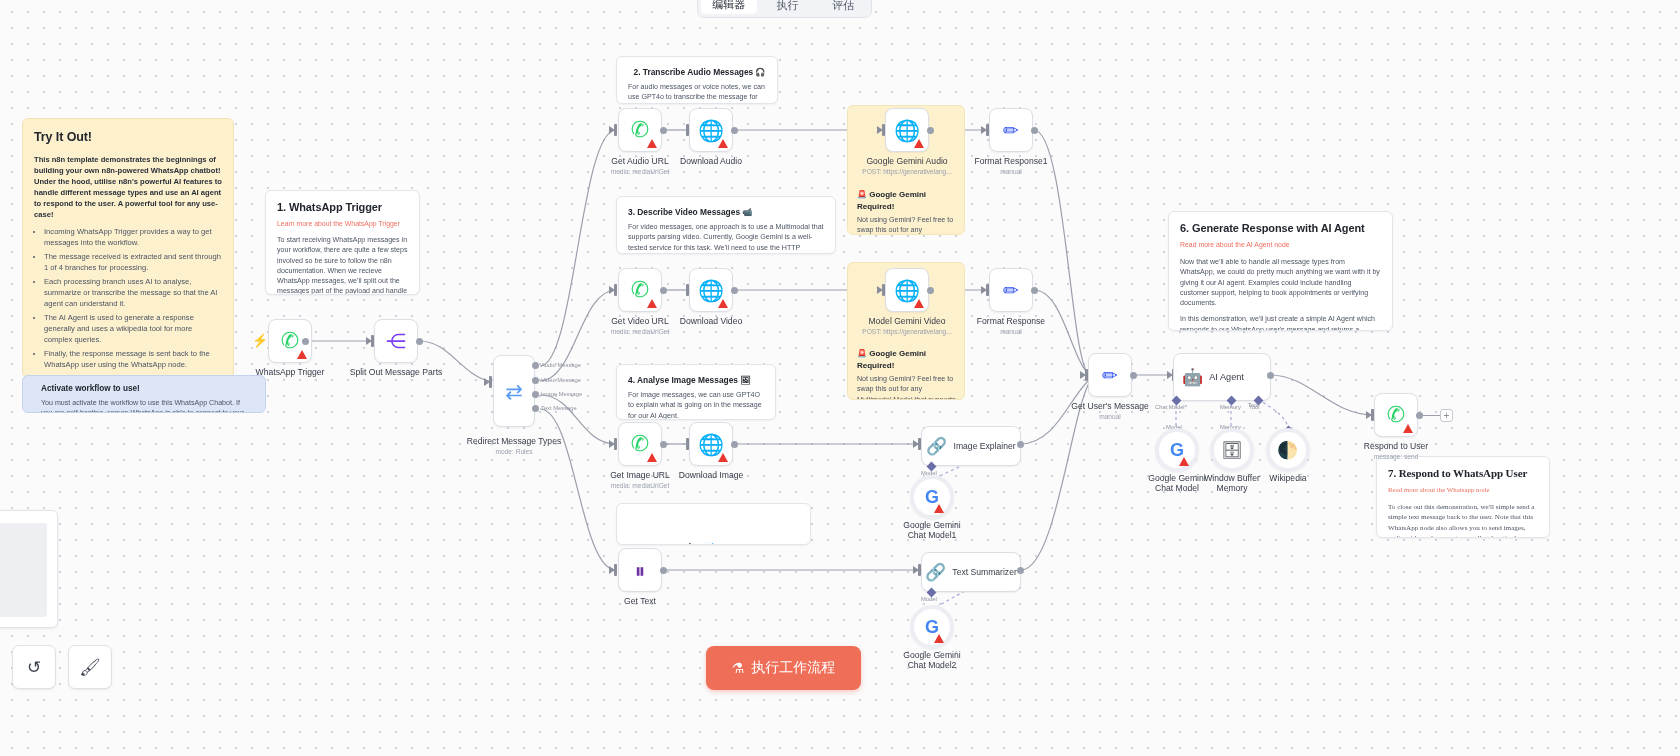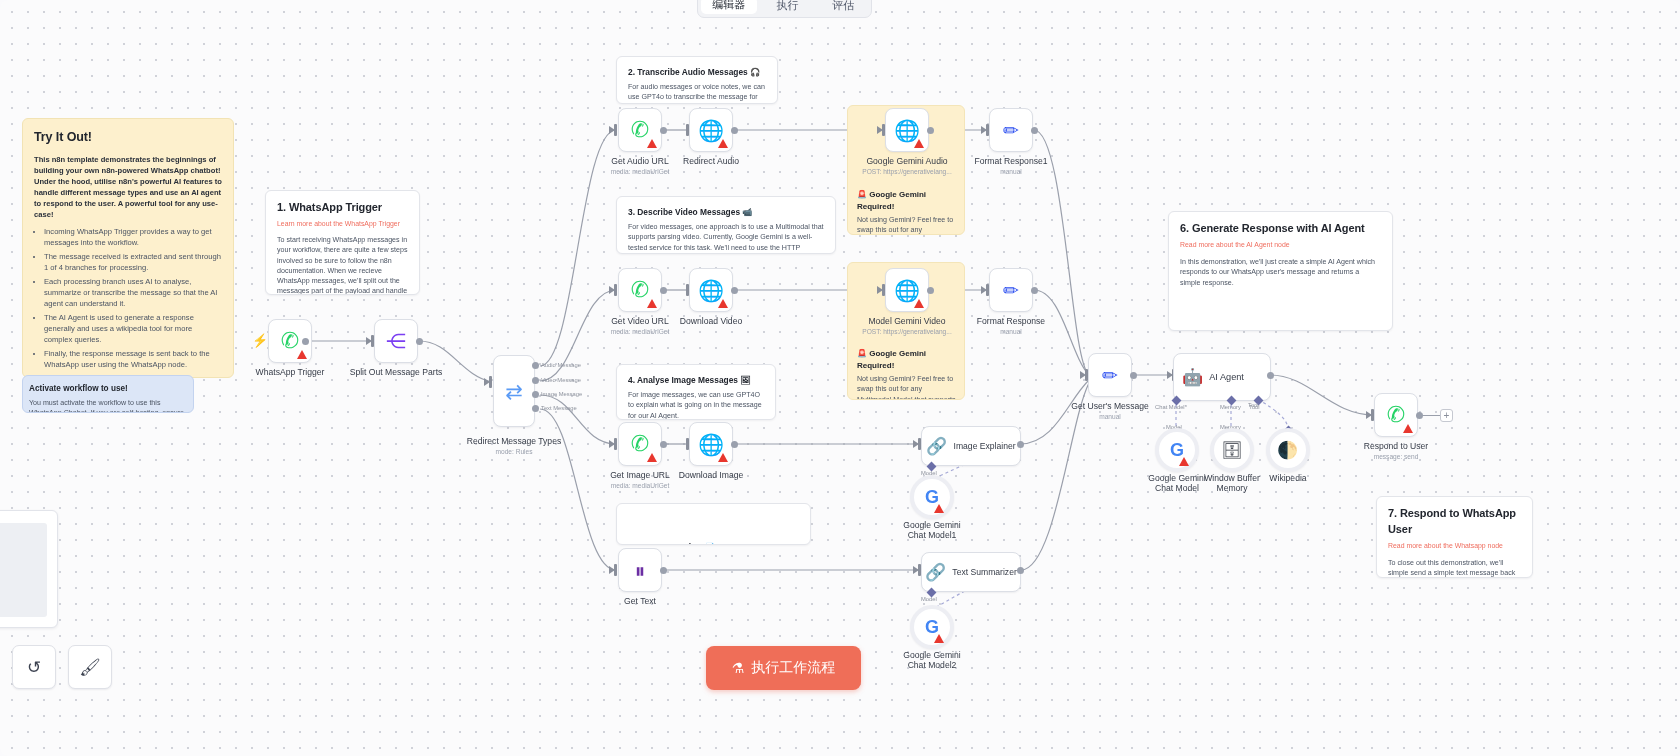--- a/index.html
+++ b/index.html
@@ -203,33 +203,33 @@
       <li>Incoming WhatsApp Trigger provides a way to get messages into the workflow.</li>
       <li>The message received is extracted and sent through 1 of 4 branches for processing.</li>
       <li>Each processing branch uses AI to analyse, summarize or transcribe the message so that the AI agent can understand it.</li>
       <li>The AI Agent is used to generate a response generally and uses a wikipedia tool for more complex queries.</li>
       <li>Finally, the response message is sent back to the WhatsApp user using the WhatsApp node.</li>
     </ul>
     <div class="sub">Need Help?</div>
 
   </div>
 
-  <div class="sticky blue" style="left:22px; top:375px; width:172px; height:38px; padding:7px 6px;">
+  <div class="sticky blue" style="left:22px; top:375px; width:244px; height:38px; padding:7px 18px;">
     <h4>Activate workflow to use!</h4>
     <p style="font-size:7.1px">You must activate the workflow to use this WhatsApp Chabot. If you are self-hosting, ensure WhatsApp is able to connect to your server.</p>
   </div>
 
   <div class="sticky white" style="left:265px; top:190px; width:155px; height:105px;">
     <h3 style="font-size:11px;margin-bottom:3px;">1. WhatsApp Trigger</h3>
     <p class="lnk" style="font-size:6.9px;margin-bottom:6px;">Learn more about the WhatsApp Trigger</p>
     <p style="font-size:7.1px">To start receiving WhatsApp messages in your workflow, there are quite a few steps involved so be sure to follow the n8n documentation. When we recieve WhatsApp messages, we'll split out the messages part of the payload and handle them depending on the message type using the Switch node.</p>
   </div>
 
   <div class="sticky white" style="left:616px; top:56px; width:162px; height:48px;">
-    <h4 style="font-size:8.4px;margin-bottom:4px;">2. Transcribe Audio Messages 🎧</h4>
+    <h4 style="font-size:8.4px;margin-bottom:4px;text-align:right;">2. Transcribe Audio Messages 🎧</h4>
     <p style="font-size:7.1px">For audio messages or voice notes, we can use GPT4o to transcribe the message for our AI Agent.</p>
   </div>
 
   <div class="sticky white" style="left:616px; top:196px; width:220px; height:58px;">
     <h4 style="font-size:8.4px;margin-bottom:4px;">3. Describe Video Messages 📹</h4>
     <p style="font-size:7.1px">For video messages, one approach is to use a Multimodal that supports parsing video. Currently, Google Gemini is a well-tested service for this task. We'll need to use the HTTP request node as currently n8n's LLM node doesn't currently support video types.</p>
   </div>
 
   <div class="sticky white" style="left:616px; top:364px; width:160px; height:56px;">
     <h4 style="font-size:8.4px;margin-bottom:4px;">4. Analyse Image Messages 🖼</h4>
@@ -251,24 +251,25 @@
   <div class="sticky tint" style="left:847px; top:262px; width:118px; height:138px; padding:0;">
     <div style="position:absolute;left:9px;top:85px;right:8px;">
       <div class="warnhead">🚨 Google Gemini Required!</div>
       <p style="font-size:7.1px;margin-top:3px;">Not using Gemini? Feel free to swap this out for any Multimodal Model that supports Video.</p>
     </div>
   </div>
 
   <div class="sticky white" style="left:1168px; top:211px; width:225px; height:120px;">
     <h3 style="font-size:11px;margin-bottom:3px;">6. Generate Response with AI Agent</h3>
     <p class="lnk" style="font-size:6.9px;margin-bottom:7px;">Read more about the AI Agent node</p>
+    <p style="font-size:7.1px">Now that we'll able to handle all message types from WhatsApp, we could do pretty much anything we want with it by giving it our AI agent. Examples could include handling customer support, helping to book appointments or verifying documents.</p>
     <p style="font-size:7.1px">In this demonstration, we'll just create a simple AI Agent which responds to our WhatsApp user's message and returns a simple response.</p>
   </div>
 
-  <div class="sticky white" style="left:1376px; top:496px; width:157px; height:82px;">
+  <div class="sticky white" style="left:1376px; top:456px; width:174px; height:82px;font-family:Liberation Serif, serif;">
     <h3 style="font-size:11px;margin-bottom:3px;">7. Respond to WhatsApp User</h3>
     <p class="lnk" style="font-size:6.9px;margin-bottom:7px;">Read more about the Whatsapp node</p>
     <p style="font-size:7.1px">To close out this demonstration, we'll simple send a simple text message back to the user. Note that this WhatsApp node also allows you to send images, audio, videos, documents as well as location!</p>
   </div>
 
   <div class="bolt" style="left:252px;top:333px;">⚡</div>
   <div class="node trigger" style="left:268px; top:319px;">
     <span class="ico wa">✆</span>
     <span class="warn"></span>
     <span class="nlabel">WhatsApp Trigger</span>
@@ -306,21 +307,21 @@
     <span class="warn"></span>
     <span class="nlabel">Get Audio URL</span>
     <span class="nsub nsub2" style="margin-top:17px;">media: mediaUrlGet</span>
   </div>
   <div class="port" style="left:660px;top:127px;"></div>
 
   <div class="inbar" style="left:686px;top:124px;"></div>
   <div class="node sq" style="left:689px; top:108px;">
     <span class="ico globe">🌐</span>
     <span class="warn"></span>
-    <span class="nlabel">Redirect Audio</span>
+    <span class="nlabel">Download Audio</span>
   </div>
   <div class="port" style="left:731px;top:127px;"></div>
 
   <div class="inbar" style="left:882px;top:124px;"></div>
   <div class="inarrow" style="left:877px;top:126px;"></div>
   <div class="node sq" style="left:885px; top:108px;">
     <span class="ico globe">🌐</span>
     <span class="warn"></span>
     <span class="nlabel">Google Gemini Audio</span>
     <span class="nsub nsub2" style="margin-top:17px;">POST: https://generativelang...</span>

